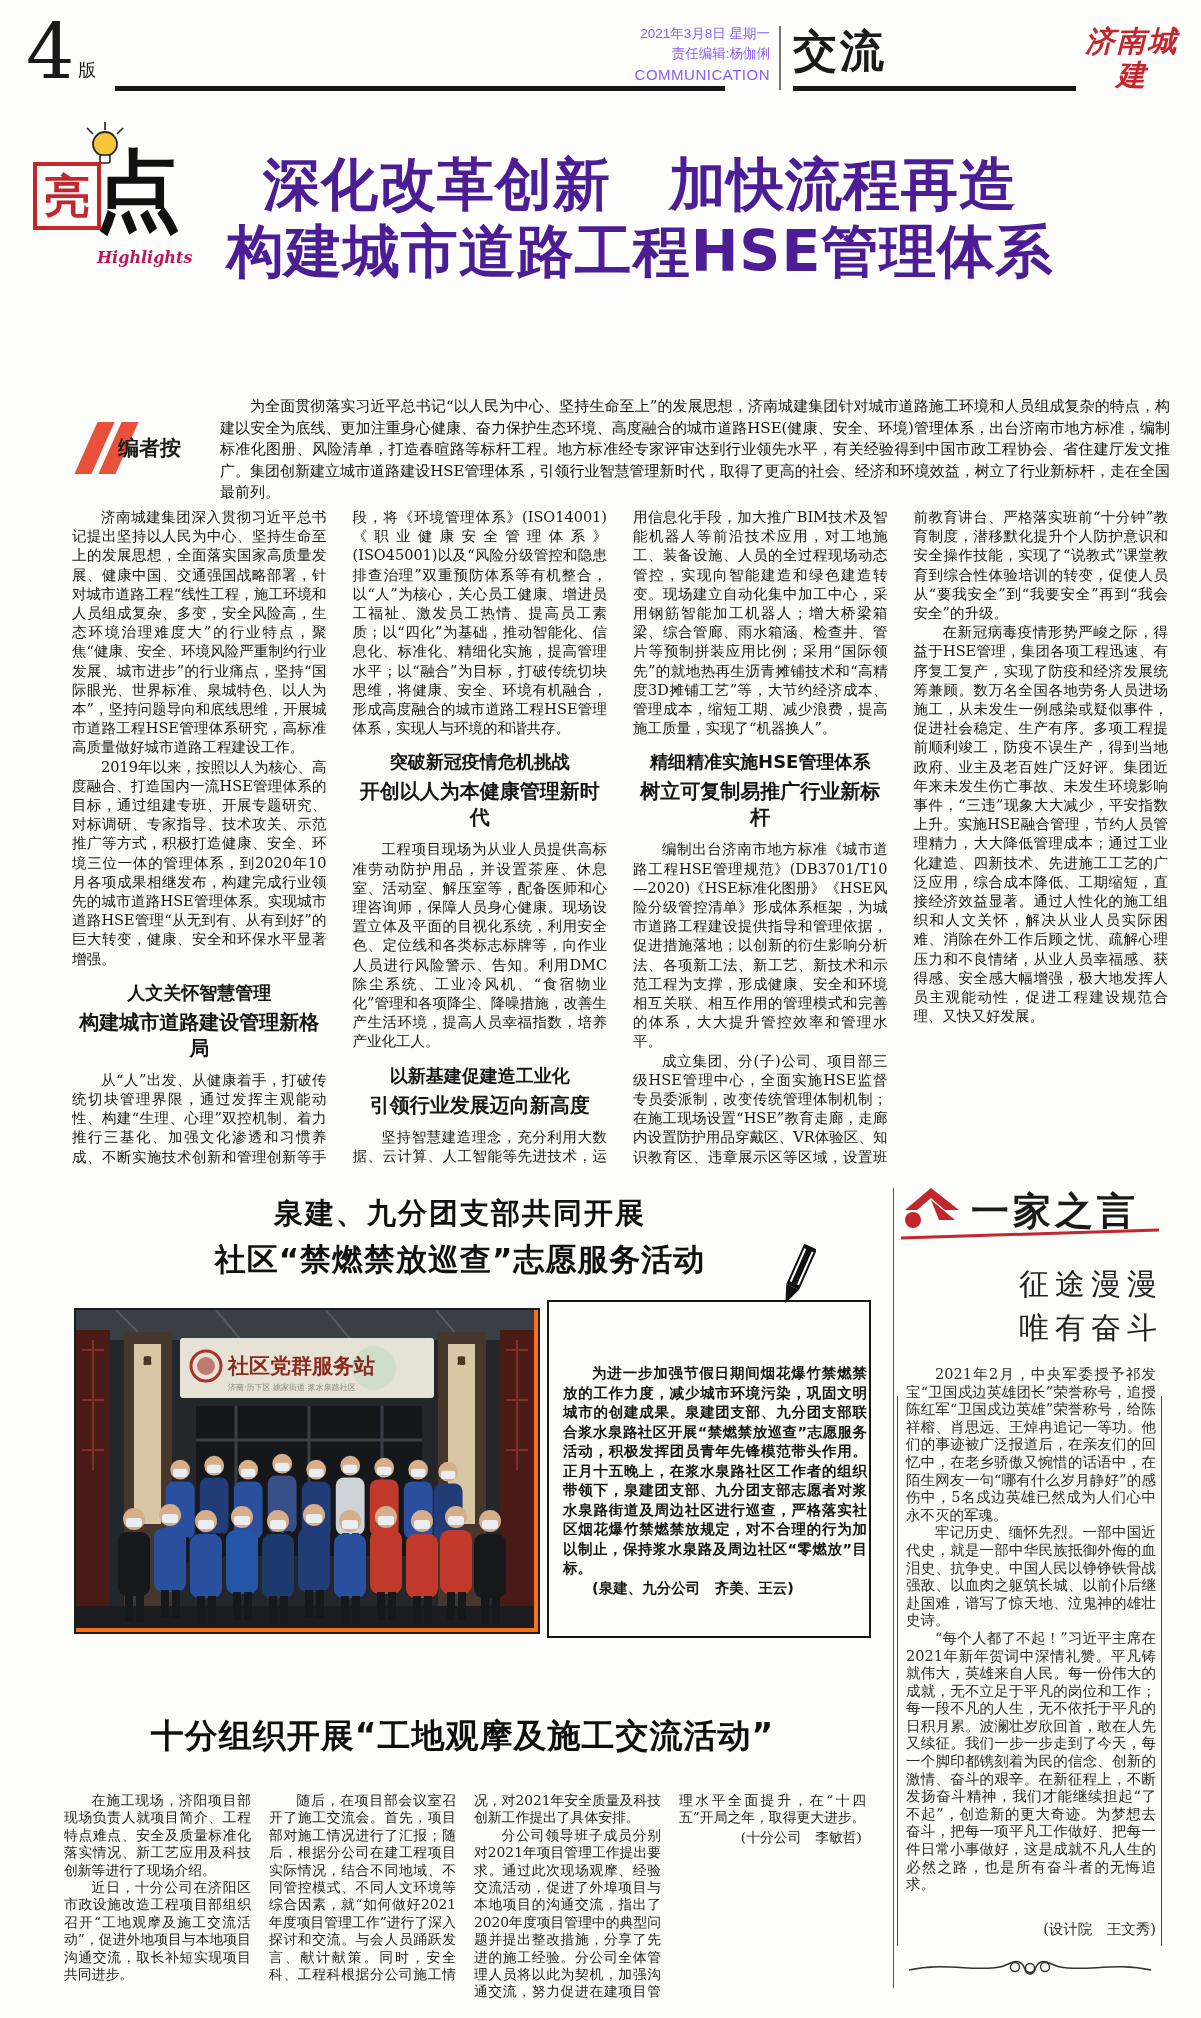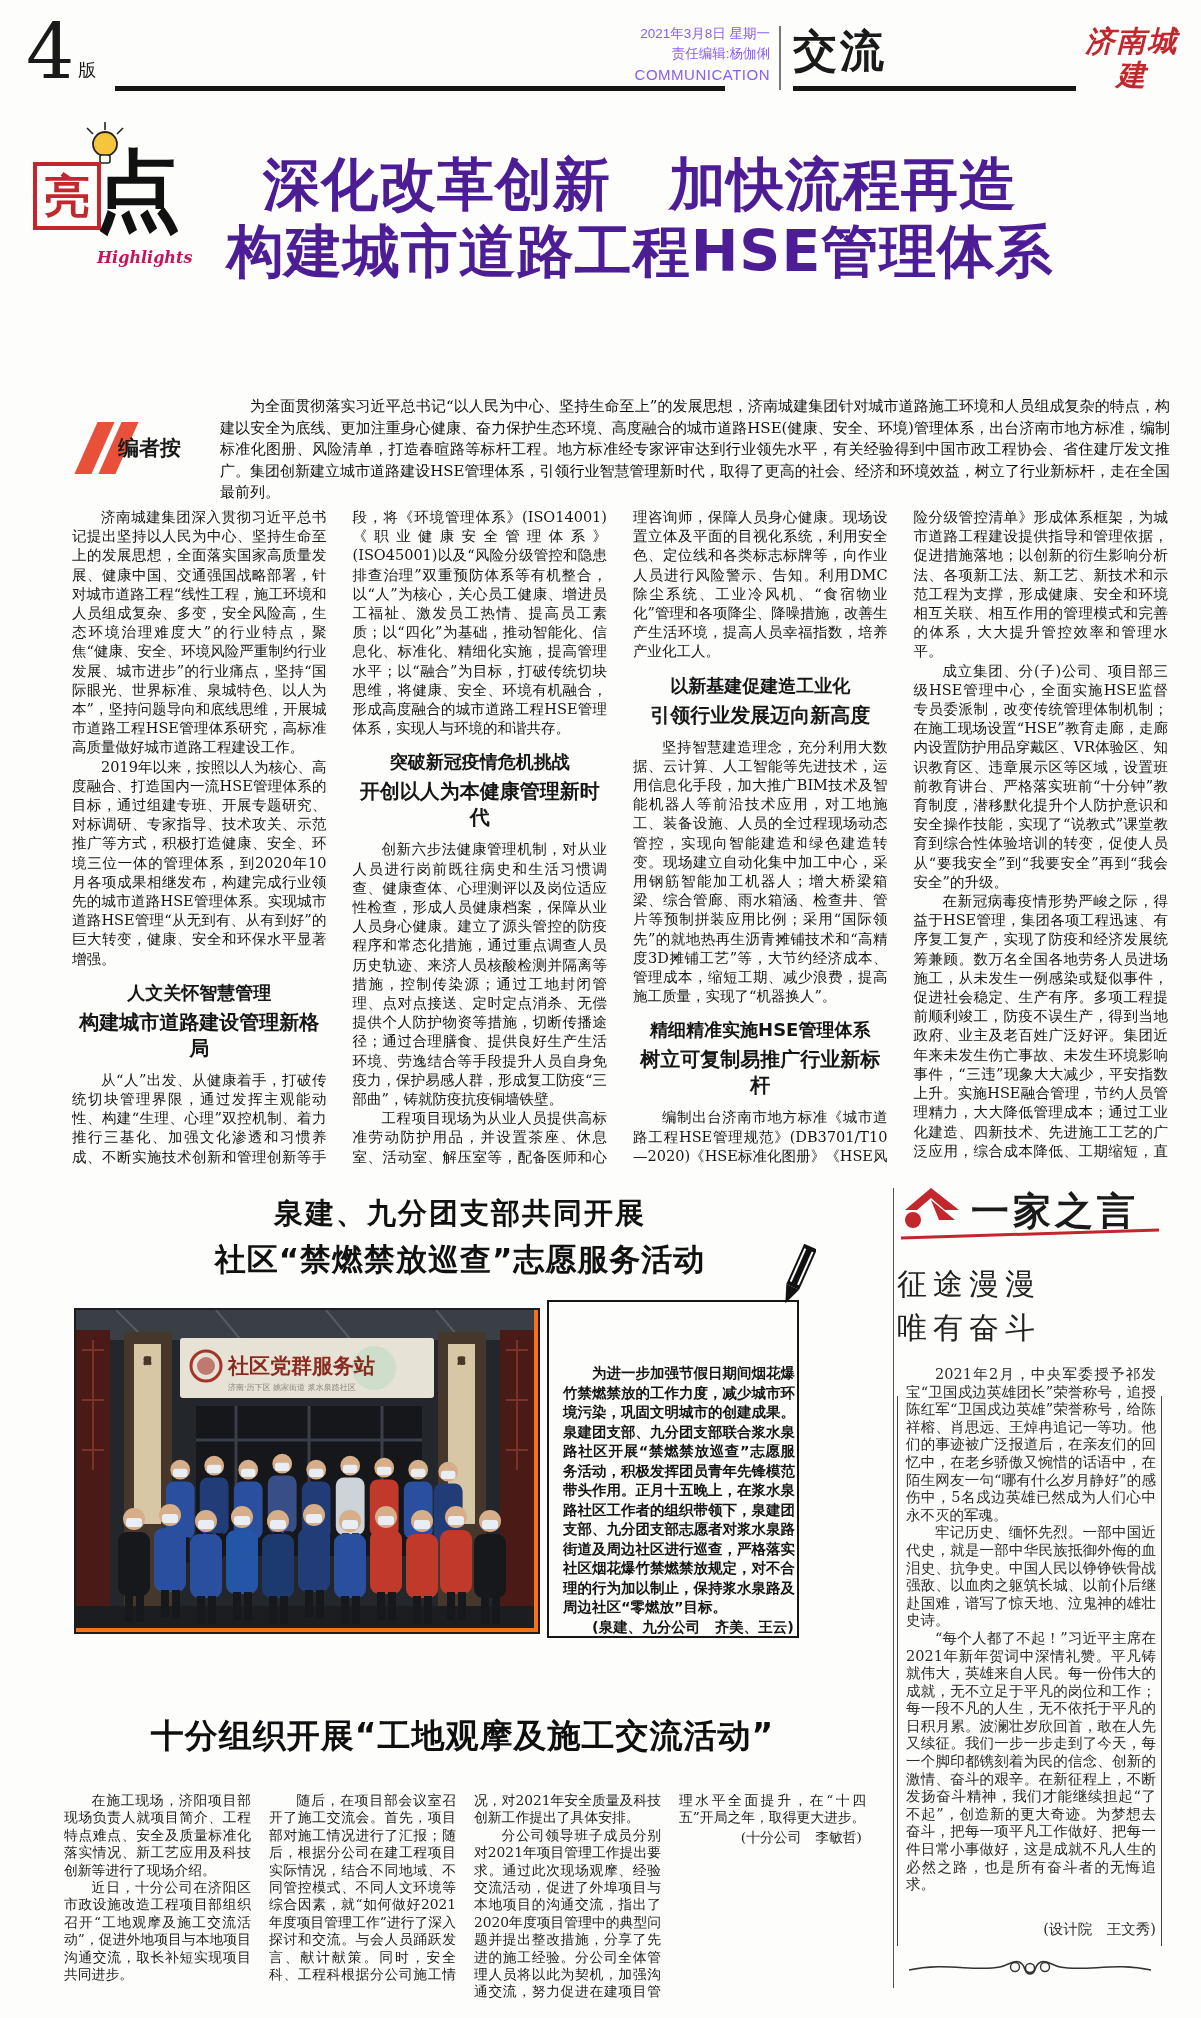--- a/index.html
+++ b/index.html
@@ -53,30 +53,30 @@
   .colhead .l1{font-size:18px;line-height:24px;}
   .colhead .l2{font-size:20px;line-height:26px;margin-top:4px;}
   
   .vsep{left:893px;top:1188px;width:1px;height:800px;background:#555;}
   
   .qj-title{left:55px;top:1194px;width:810px;text-align:center;
       font-family:"DejaVu Sans","Liberation Sans",sans-serif;font-weight:bold;color:#111;}
   .qj-title .l1{font-size:29px;line-height:38px;letter-spacing:2px;}
   .qj-title .l2{font-size:31px;line-height:42px;margin-top:6px;letter-spacing:1px;}
   .qj-photo{left:74px;top:1308px;width:462px;height:322px;border:2px solid #1c1c1c;background:#f97316;}
-  .qj-box{left:547px;top:1300px;width:252px;height:338px;border:2px solid #161616;
+  .qj-box{left:547px;top:1300px;width:324px;height:338px;border:2px solid #161616;
       box-sizing:border-box;padding:62px 2px 0 14px;}
   .qj-box p{margin:0;text-indent:2em;text-align:justify;font-family:"DejaVu Sans","Liberation Sans",sans-serif;
       font-size:14.5px;line-height:19.5px;font-weight:600;color:#151515;}
   .qj-byline{margin-top:4px;text-align:right;font-family:"DejaVu Sans",sans-serif;
       font-size:14px;font-weight:600;}
   .pen-icon{left:780px;top:1240px;}
   
   .yj-logo{left:897px;top:1182px;width:268px;height:62px;}
-  .yj-title{left:897px;top:1262px;width:266px;text-align:left;font-size:30px;line-height:44px;
+  .yj-title{left:897px;top:1262px;width:266px;text-align:right;font-size:30px;line-height:44px;
       font-family:"DejaVu Serif",serif;color:#222;letter-spacing:6px;}
   .yj-rule{top:1396px;width:1px;height:550px;background:#444;}
   .yj-text{left:906px;top:1366px;width:250px;font-size:14.5px;line-height:17.6px;color:#2a2a2a;}
   .yj-text p{margin:0;text-indent:2em;text-align:justify;}
   .yj-byline{left:906px;top:1920px;width:250px;text-align:right;font-size:14.5px;color:#2a2a2a;}
   .flourish{left:905px;top:1952px;}
   
   .sf-title{left:55px;top:1714px;width:815px;text-align:center;
       font-family:"DejaVu Sans","Liberation Sans",sans-serif;font-weight:900;font-size:33px;
       letter-spacing:1px;color:#0f0f0f;}
@@ -140,21 +140,20 @@
     <p>2019年以来，按照以人为核心、高度融合、打造国内一流HSE管理体系的目标，通过组建专班、开展专题研究、对标调研、专家指导、技术攻关、示范推广等方式，积极打造健康、安全、环境三位一体的管理体系，到2020年10月各项成果相继发布，构建完成行业领先的城市道路HSE管理体系。实现城市道路HSE管理“从无到有、从有到好”的巨大转变，健康、安全和环保水平显著增强。</p>
     <div class="colhead">
       <div class="l1">人文关怀智慧管理</div>
       <div class="l2">构建城市道路建设管理新格局</div>
     </div>
     <p>从“人”出发、从健康着手，打破传统切块管理界限，通过发挥主观能动性、构建“生理、心理”双控机制、着力推行三基化、加强文化渗透和习惯养成、不断实施技术创新和管理创新等手段，将《环境管理体系》(ISO14001)《职业健康安全管理体系》(ISO45001)以及“风险分级管控和隐患排查治理”双重预防体系等有机整合，以“人”为核心，关心员工健康、增进员工福祉、激发员工热情、提高员工素质；以“四化”为基础，推动智能化、信息化、标准化、精细化实施，提高管理水平；以“融合”为目标，打破传统切块思维，将健康、安全、环境有机融合，形成高度融合的城市道路工程HSE管理体系，实现人与环境的和谐共存。</p>
     <div class="colhead">
       <div class="l1">突破新冠疫情危机挑战</div>
       <div class="l2">开创以人为本健康管理新时代</div>
     </div>
-    <p>创新六步法健康管理机制，对从业人员进行岗前既往病史和生活习惯调查、健康查体、心理测评以及岗位适应性检查，形成人员健康档案，保障从业人员身心健康。建立了源头管控的防疫程序和常态化措施，通过重点调查人员历史轨迹、来济人员核酸检测并隔离等措施，控制传染源；通过工地封闭管理、点对点接送、定时定点消杀、无偿提供个人防护物资等措施，切断传播途径；通过合理膳食、提供良好生产生活环境、劳逸结合等手段提升人员自身免疫力，保护易感人群，形成复工防疫“三部曲”，铸就防疫抗疫铜墙铁壁。</p>
     <p>工程项目现场为从业人员提供高标准劳动防护用品，并设置茶座、休息室、活动室、解压室等，配备医师和心理咨询师，保障人员身心健康。现场设置立体及平面的目视化系统，利用安全色、定位线和各类标志标牌等，向作业人员进行风险警示、告知。利用DMC除尘系统、工业冷风机、“食宿物业化”管理和各项降尘、降噪措施，改善生产生活环境，提高人员幸福指数，培养产业化工人。</p>
     <div class="colhead">
       <div class="l1">以新基建促建造工业化</div>
       <div class="l2">引领行业发展迈向新高度</div>
     </div>
     <p>坚持智慧建造理念，充分利用大数据、云计算、人工智能等先进技术，运用信息化手段，加大推广BIM技术及智能机器人等前沿技术应用，对工地施工、装备设施、人员的全过程现场动态管控，实现向智能建造和绿色建造转变。现场建立自动化集中加工中心，采用钢筋智能加工机器人；增大桥梁箱梁、综合管廊、雨水箱涵、检查井、管片等预制拼装应用比例；采用“国际领先”的就地热再生沥青摊铺技术和“高精度3D摊铺工艺”等，大节约经济成本、管理成本，缩短工期、减少浪费，提高施工质量，实现了“机器换人”。</p>
     <div class="colhead">
       <div class="l1">精细精准实施HSE管理体系</div>
       <div class="l2">树立可复制易推广行业新标杆</div>
     </div>

